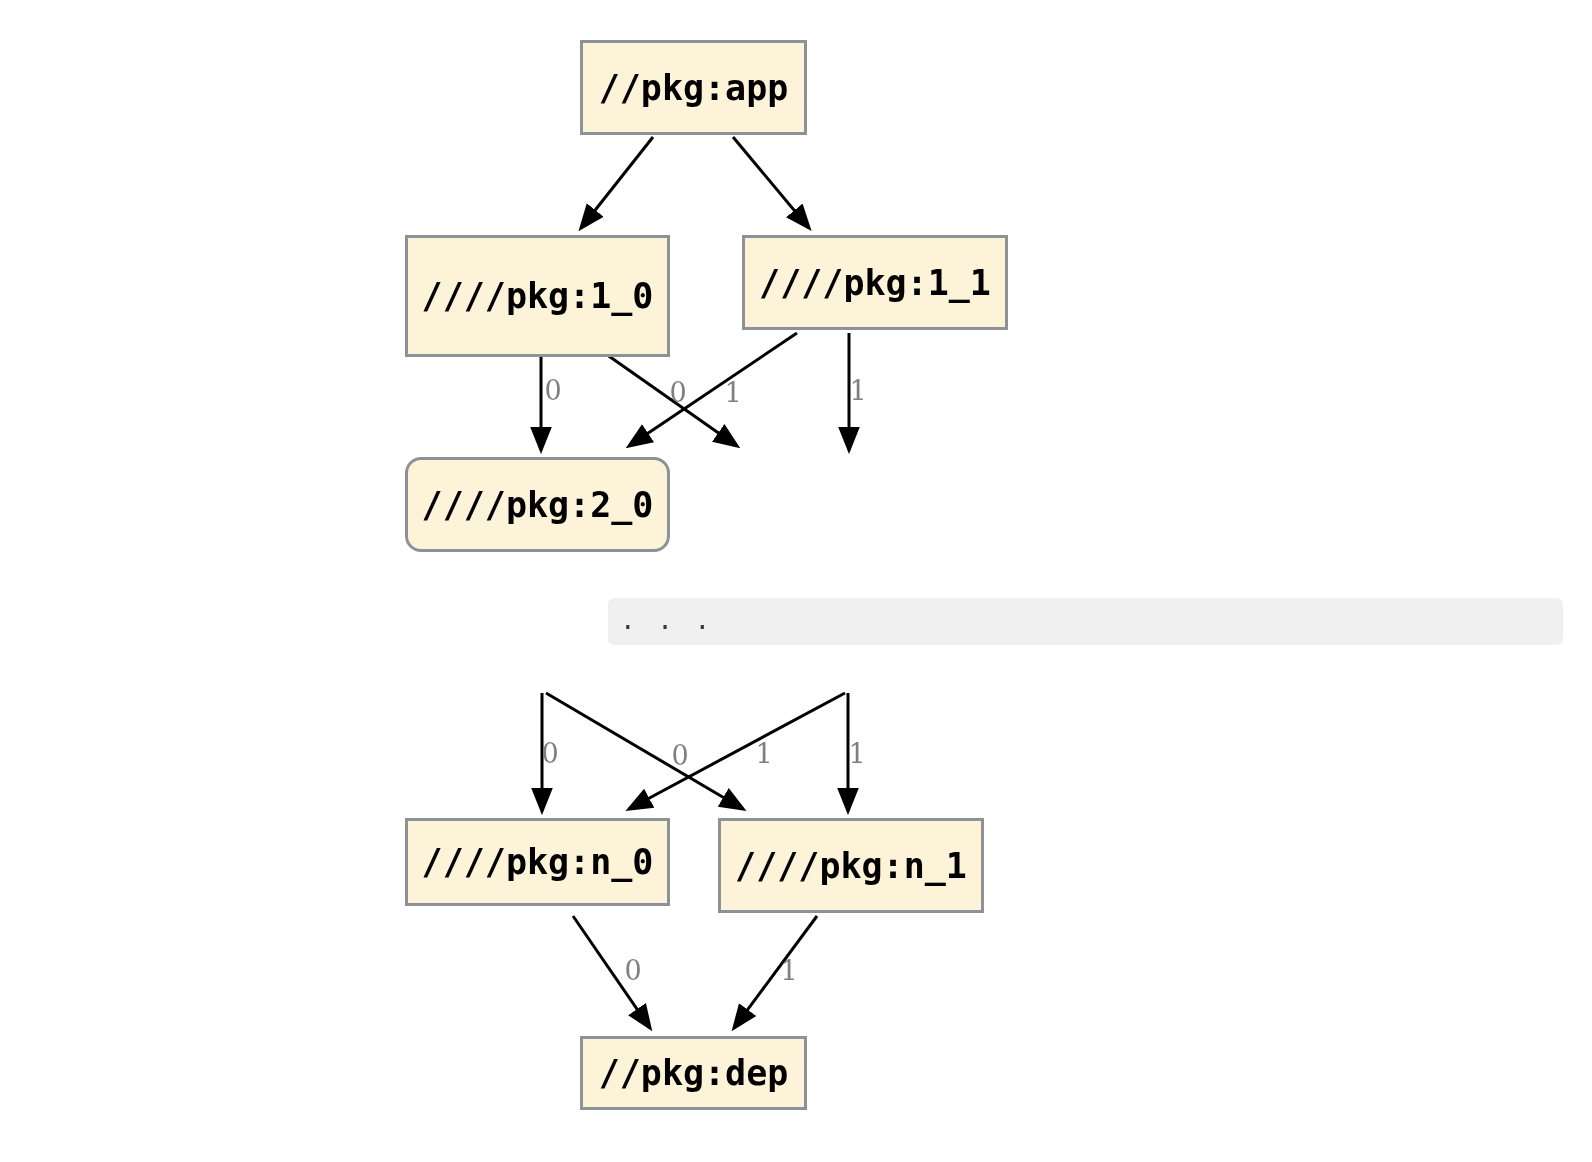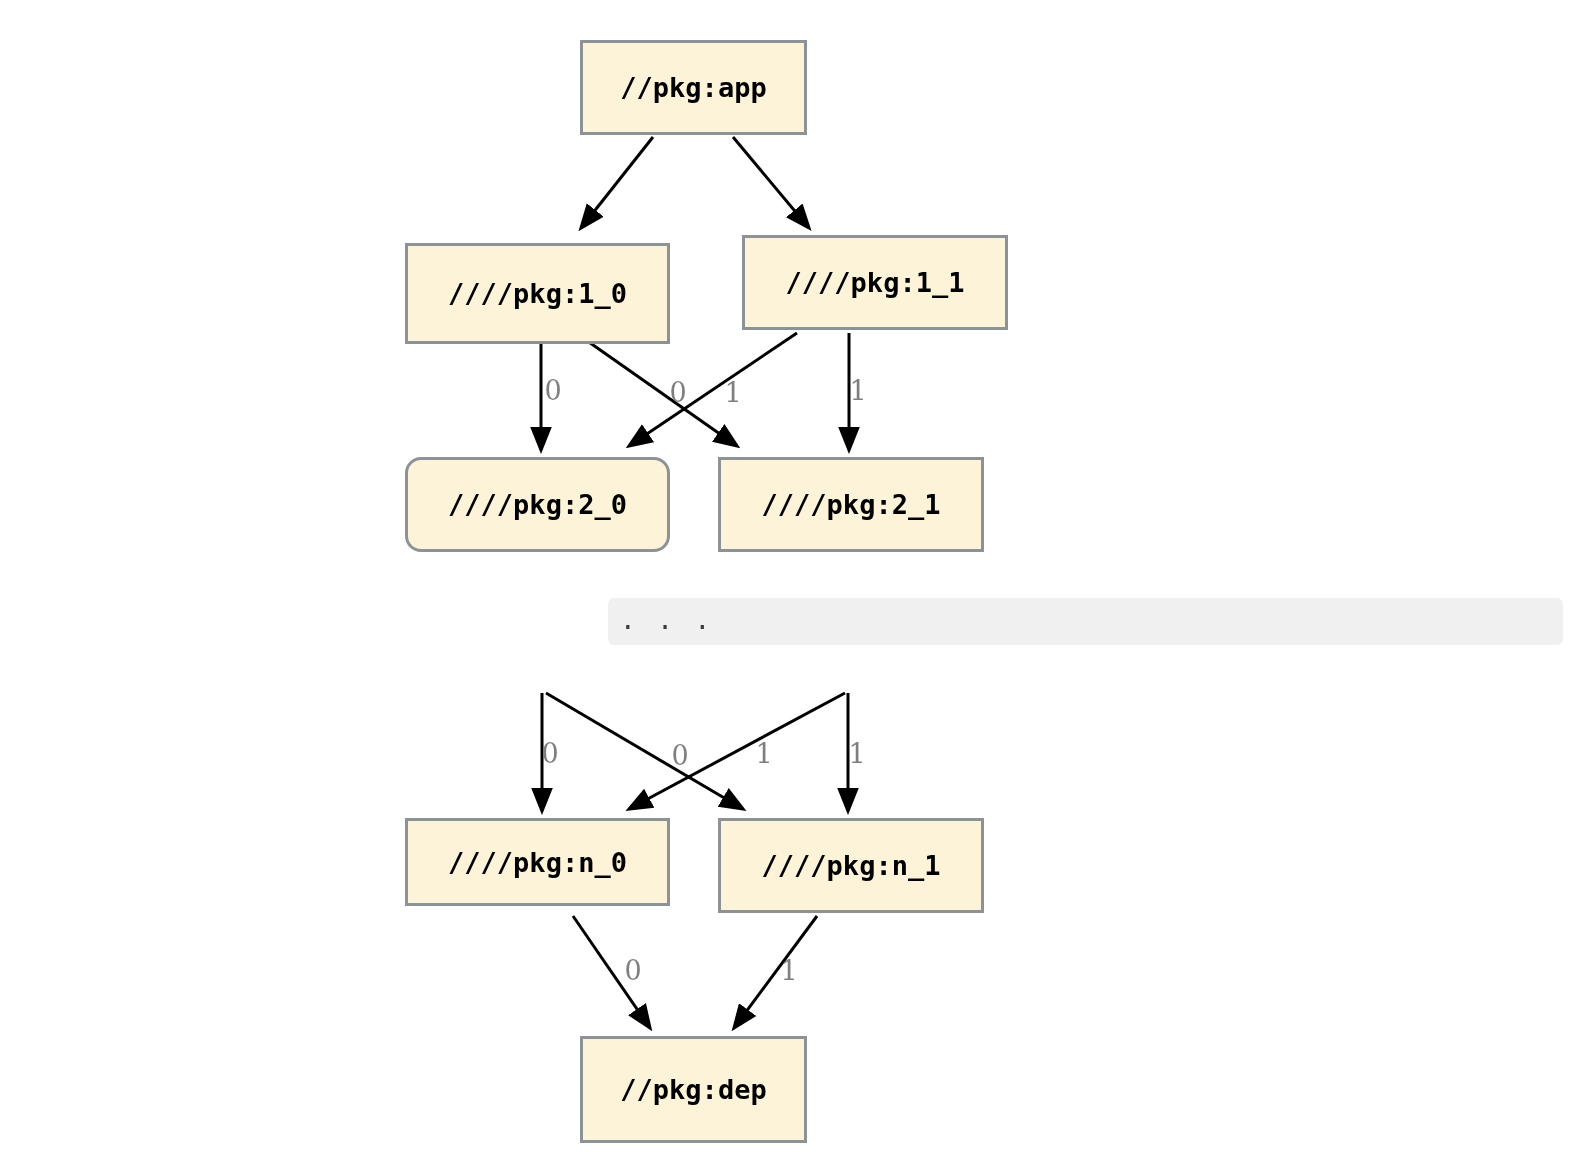--- a/index.html
+++ b/index.html
@@ -29,21 +29,21 @@
     background: #FCF3D8;
     border: 3px solid #8C9296;
     display: flex;
     align-items: center;
     justify-content: center;
     z-index: 2;
   }
   .node .label {
     font-family: "DejaVu Sans Mono", monospace;
     font-weight: bold;
-    font-size: 27px;
+    font-size: 35px;
     color: #000000;
     white-space: nowrap;
   }
   .edge-label {
     position: absolute;
     transform: translate(-50%, -50%);
     font-family: "DejaVu Serif", serif;
     font-size: 27px;
     color: #7F7F7F;
     z-index: 3;
@@ -63,27 +63,27 @@
     position: absolute;
     left: 12px;
     top: 7px;
     font-family: "DejaVu Sans Mono", monospace;
     font-size: 26px;
     letter-spacing: 3px;
     color: #3A3A3A;
   }
   
   #node-app  { left: 580px;  top: 40px;   width: 227px; height: 95px; }
-  #node-1-0  { left: 405px;  top: 235px;  width: 265px; height: 101px; margin-top: 8px; }
+  #node-1-0  { left: 405px;  top: 235px;  width: 265px; height: 122px; }
   #node-1-1  { left: 742px;  top: 235px;  width: 266px; height: 95px; }
   #node-2-0  { left: 405px;  top: 457px;  width: 265px; height: 95px; border-radius: 16px; }
   #node-2-1  { left: 718px;  top: 457px;  width: 266px; height: 95px; }
   #node-n-0  { left: 405px;  top: 818px;  width: 265px; height: 88px; text-align: right; }
   #node-n-1  { left: 718px;  top: 818px;  width: 266px; height: 95px; text-align: center; }
-  #node-dep  { left: 580px;  top: 1036px; width: 227px; height: 107px; }
+  #node-dep  { left: 580px;  top: 1036px; width: 227px; height: 74px; }
 </style>
 </head>
 <body>
 
 <div id="canvas">
 
   <svg id="edge-layer" viewBox="0 0 1592 1162" xmlns="http://www.w3.org/2000/svg">
     <defs>
       <marker id="arrow" viewBox="0 0 10 10" refX="8.5" refY="5" markerWidth="9" markerHeight="9" orient="auto">
         <path d="M 0 1 L 10 5 L 0 9 z" fill="#000000"></path>
@@ -112,23 +112,20 @@
   </div>
   <div class="node" id="node-1-0">
     <span class="label">////pkg:1_0</span>
   </div>
   <div class="node" id="node-1-1">
     <span class="label">////pkg:1_1</span>
   </div>
   <div class="node" id="node-2-0">
     <span class="label">////pkg:2_0</span>
   </div>
-  <div class="node" id="node-2-1">
-    <span class="label">////pkg:2_1</span>
-  </div>
   <div class="node" id="node-n-0">
     <span class="label">////pkg:n_0</span>
   </div>
   <div class="node" id="node-n-1">
     <span class="label">////pkg:n_1</span>
   </div>
   <div class="node" id="node-dep">
     <span class="label">//pkg:dep</span>
   </div>
 

